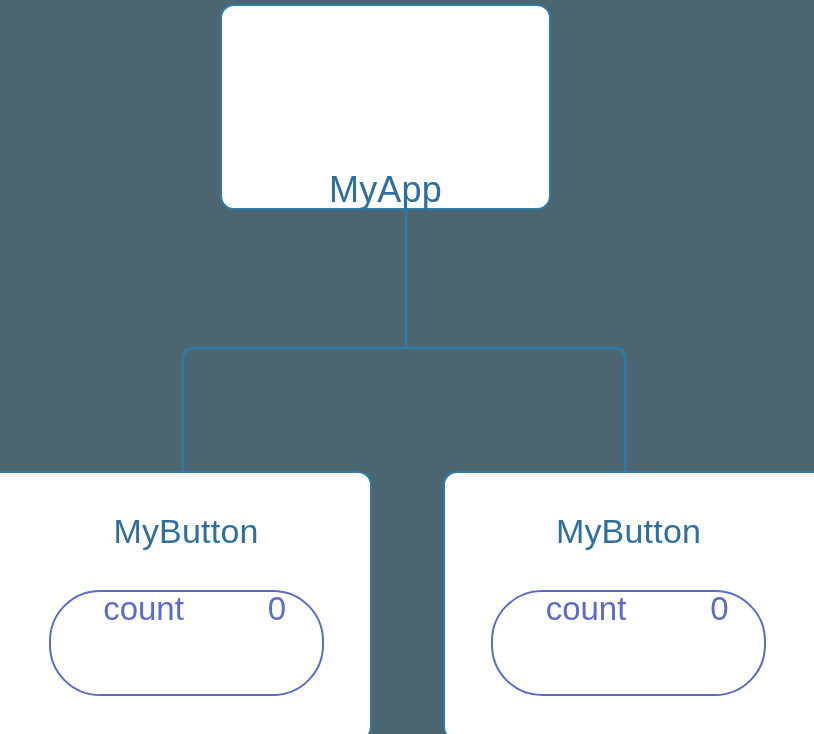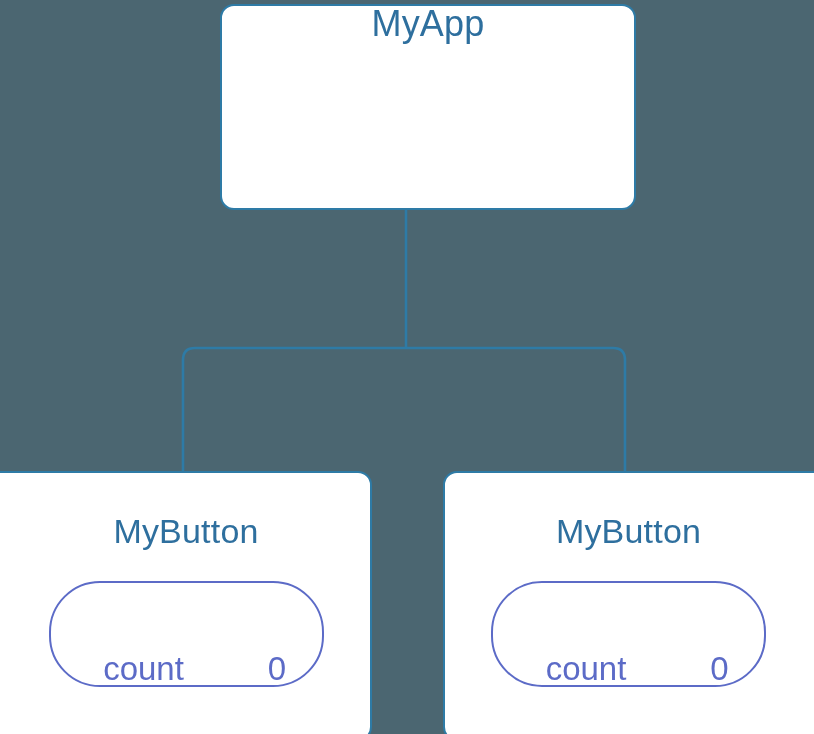--- a/index.html
+++ b/index.html
@@ -36,23 +36,23 @@
     background: #ffffff;
     border: 2.5px solid var(--node-border, #2e7ba6);
     border-radius: 14px;
     display: flex;
     flex-direction: column;
     align-items: center;
   }
   .node-root {
     left: 220px;
     top: 4px;
-    width: 416px;
+    width: 331px;
     height: 206px;
-    justify-content: flex-start;
+    justify-content: flex-end;
   }
   
   .node-child-left {
     left: -14px;
     top: 471px;
     width: 386px;
     height: 270px;
     padding-top: 41px;
   }
   
@@ -75,23 +75,23 @@
   .node-title {
     color: var(--title-color, #2e6f9e);
     font-size: 34px;
     line-height: 1;
     letter-spacing: 0.2px;
     white-space: nowrap;
   }
   .node-root .node-title { font-size: 36px; }
 
   .state-pill {
-    margin-top: 33px;
+    margin-top: 42px;
     display: flex;
-    align-items: flex-end;
+    align-items: flex-start;
     height: 102px;
     border: 2.2px solid var(--pill-border, #5c6bc7);
     border-radius: 51px;
     background: transparent;
     overflow: hidden;
   }
   .pill-key {
     display: flex;
     align-items: center;
     justify-content: center;

